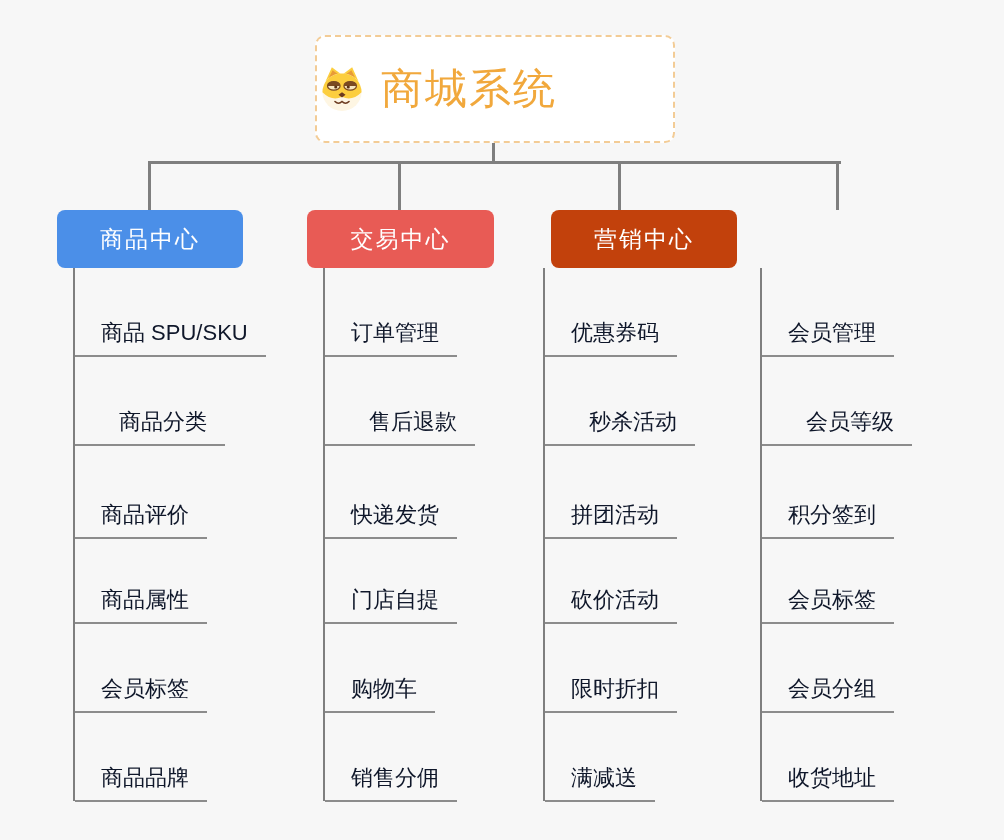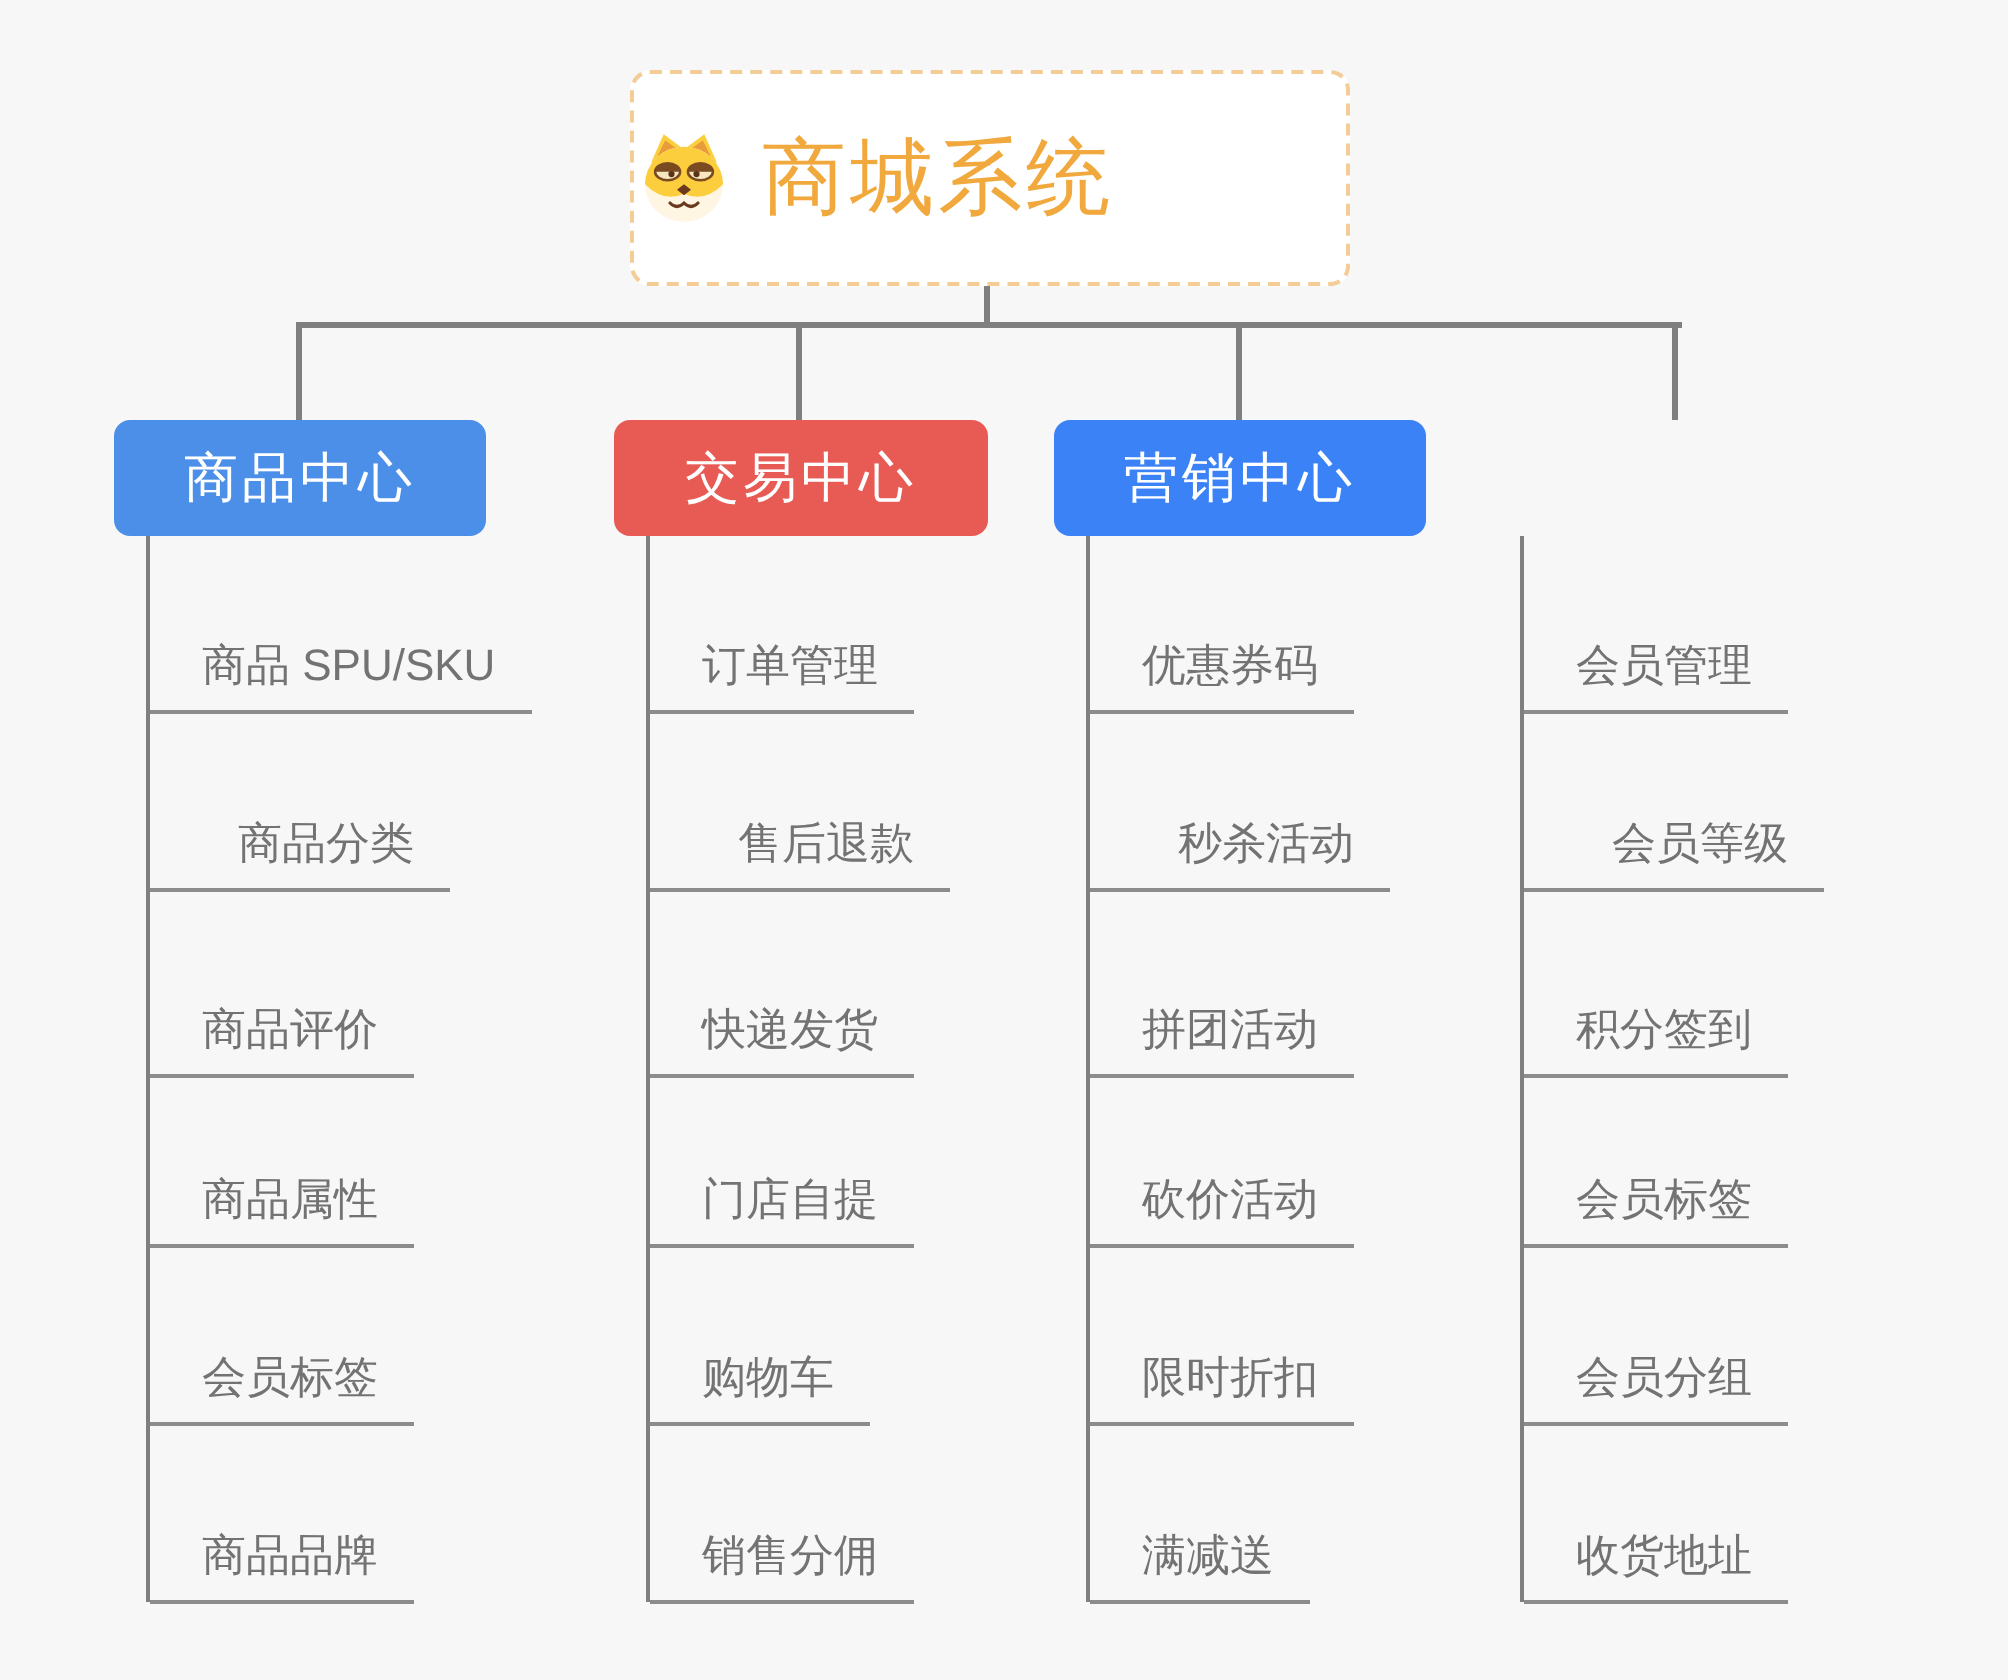--- a/index.html
+++ b/index.html
@@ -37,42 +37,42 @@
     letter-spacing:2px;
     color:#f1a83c;
   }
   .dog{width:50px;height:48px;flex:0 0 auto;}
   
   .branch-header{
     position:absolute;top:210px;height:58px;
     box-sizing:border-box;
     border-radius:8px;
     display:flex;align-items:center;justify-content:center;
-    color:#ffffff;font-size:27px;letter-spacing:2px;
+    color:#ffffff;font-size:23px;letter-spacing:2px;
     cursor:pointer;
   }
   .b0{left:57px;width:186px;}
   .b1{left:307px;width:187px;}
   .b2{left:527px;width:186px;}
   .b3{left:744px;width:188px;}
   
   .column{
     position:absolute;top:268px;height:533px;width:0;
     border-left:2px solid #7f7f7f;
   }
   .c0{left:73px;}
   .c1{left:323px;}
   .c2{left:543px;}
   .c3{left:760px;}
   .child{
     position:absolute;left:0;
     white-space:nowrap;
     padding:0 18px 7px 26px;
     border-bottom:2px solid #8c8c8c;
-    font-size:22px;color:#737373;
+    font-size:22px;color:#0f172a;
     line-height:30px;
     cursor:pointer;
   }
   .r0{top:50px;} .r1{top:139px;padding-left:44px;} .r2{top:232px;}
   .r3{top:317px;} .r4{top:406px;} .r5{top:495px;}
 </style>
 </head>
 <body>
 
 <div class="canvas">
@@ -103,21 +103,21 @@
     </svg>
     <span class="root-title">商城系统</span>
   </div>
 
   <div class="branch-header b0" style="background: rgb(75, 143, 232);">
     <span>商品中心</span>
   </div>
   <div class="branch-header b1" style="background: rgb(232, 91, 85);">
     <span>交易中心</span>
   </div>
-  <div class="branch-header b2" style="background: #3b82f6;">
+  <div class="branch-header b2" style="background: #c2410c; margin-left: 24px;">
     <span>营销中心</span>
   </div>
 
   <div class="column c0">
     <div class="child r0">商品 SPU/SKU</div>
     <div class="child r1">商品分类</div>
     <div class="child r2">商品评价</div>
     <div class="child r3">商品属性</div>
     <div class="child r4">会员标签</div>
     <div class="child r5">商品品牌</div>

